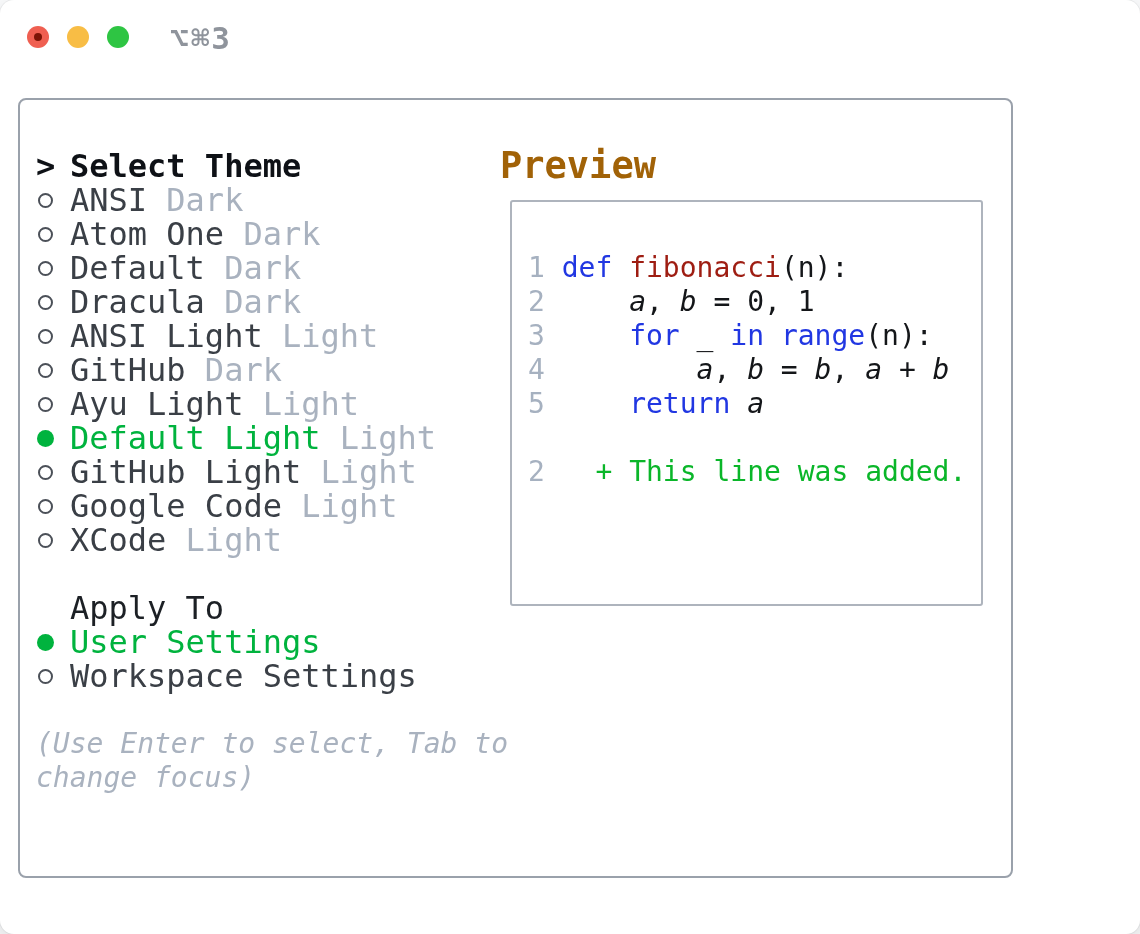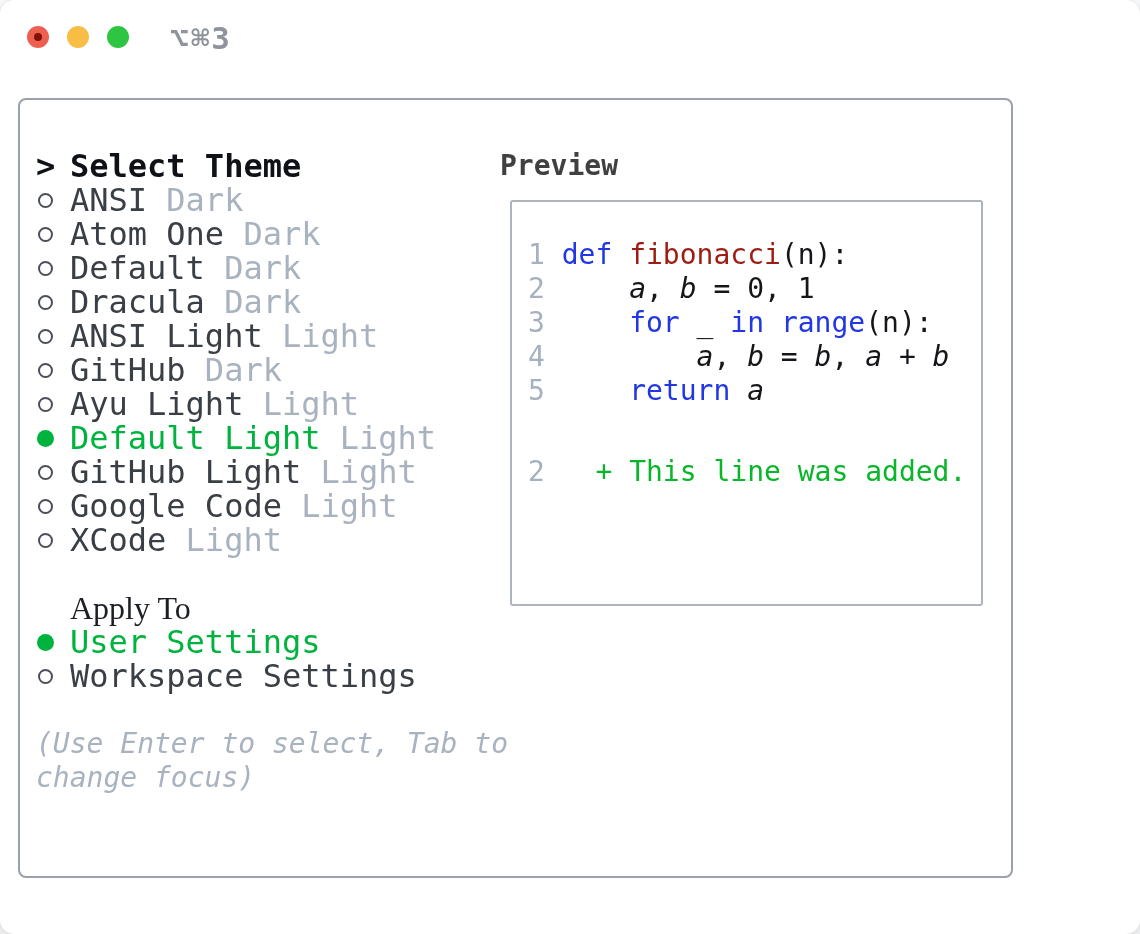--- a/index.html
+++ b/index.html
@@ -21,29 +21,29 @@
   .left-col{position:absolute;left:36px;top:149px;width:474px;}
   .row{height:34px;font-size:32px;line-height:34px;white-space:pre;color:var(--menu-text,#3a3f46);}
   .cell{display:inline-block;width:34px;height:34px;vertical-align:top;position:relative;}
   .radio::before{content:"";position:absolute;left:2px;top:10px;width:11px;height:11px;
     border:2.5px solid #4b5058;border-radius:50%;}
   .radio.sel::before{left:1px;top:9px;width:17px;height:17px;border:0;background:var(--selected-green,#00b33e);}
   .bold-dark{font-weight:bold;color:#0e1116;}
   .apply-title{color:#1c2025;}
   .selgreen{color:var(--selected-green,#00b33e);}
   .variant{color:var(--variant-gray,#a9b2bf);}
-  .gap-above{margin-top:34px;font-family:Liberation Serif, serif;}
+  .gap-above{margin-top:34px;}
   .hint{margin-top:34px;width:520px;white-space:normal;font-size:28px;line-height:34px;
     color:var(--hint-gray,#a9b2bf);font-style:italic;}
   
-  .preview-title{position:absolute;left:500px;top:149px;font-size:28px;line-height:34px;
-    font-weight:bold;color:#404040;}
+  .preview-title{position:absolute;left:500px;top:149px;font-size:37px;line-height:34px;
+    font-weight:bold;color:#a16207;}
   .preview-box{position:absolute;left:510px;top:200px;width:473px;height:406px;box-sizing:border-box;
     border:2px solid var(--preview-border,#aeb4bd);border-radius:3px;}
-  #code-block{position:absolute;left:16px;top:36px;}
+  #code-block{position:absolute;left:16px;top:49px;}
   #diff-block{position:absolute;left:16px;top:253px;}
   .cline{height:34px;font-size:28px;line-height:34px;white-space:pre;color:var(--code-plain,#141619);}
   .lnum{color:var(--line-number-gray,#a6b1c0);}
   .tok-kw{color:var(--keyword-blue,#2137e2);}
   .tok-fn{color:var(--function-red,#9e1d12);}
   .tok-var{font-style:italic;color:var(--code-plain,#141619);}
   .tok-pl{color:var(--code-plain,#141619);}
   .diff-context{color:var(--context-gray,#8b9299);}
   .diff-deleted{color:var(--deleted-red,#c5301a);}
   .diff-added{color:var(--added-green,#0ab629);}

